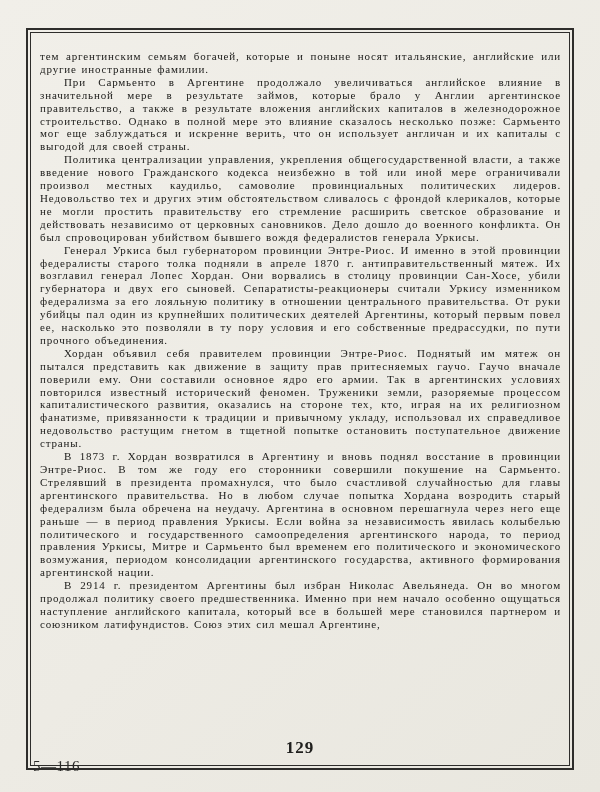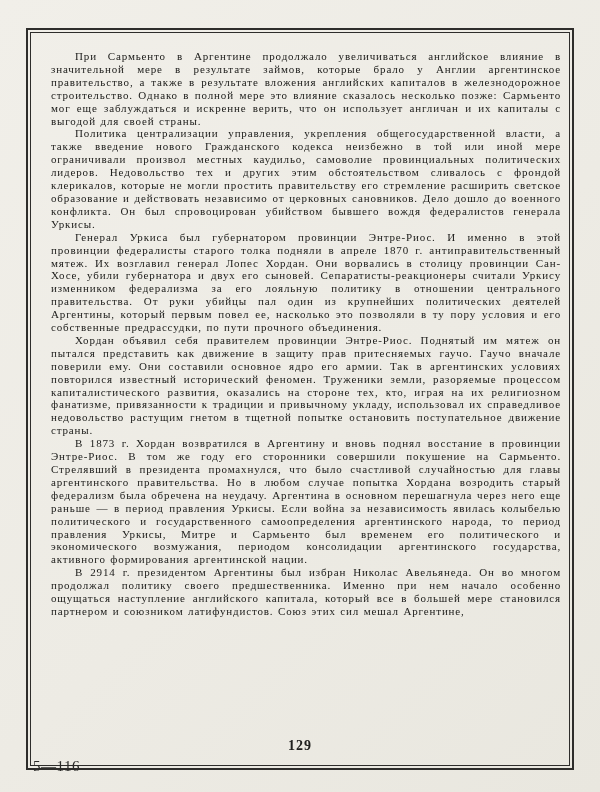--- a/index.html
+++ b/index.html
@@ -44,29 +44,28 @@
     margin: 0;
     font-size: 11px;
     line-height: 12.9px;
     letter-spacing: 0.85px;
     word-spacing: 1px;
     text-align: justify;
     hyphens: auto;
   }
   .text-block p.indent {
     text-indent: 24px;
-    margin-left: 11px;
   }
   .page-number {
     position: absolute;
     left: 0;
     right: 0;
     top: 738px;
     text-align: center;
-    font-size: 14px;
+    font-size: 17px;
     font-weight: bold;
     letter-spacing: 1px;
     color: #20201e;
   }
   .signature-mark {
     position: absolute;
     left: 33px;
     top: 758px;
     font-size: 15px;
     letter-spacing: 0.5px;
@@ -76,20 +75,21 @@
 </head>
 <body>
 
 <div class="page">
 
   <div class="frame-outer">
     <div class="frame-inner"></div>
   </div>
 
   <div class="text-block">
+    <p>тем аргентинским семьям богачей, которые и поныне носят итальянские, английские или другие иностранные фамилии.</p>
     <p class="indent">При Сармьенто в Аргентине продолжало увеличиваться английское влияние в значительной мере в результате займов, которые брало у Англии аргентинское правительство, а также в результате вложения английских капиталов в железнодорожное строительство. Однако в полной мере это влияние сказалось несколько позже: Сармьенто мог еще заблуждаться и искренне верить, что он использует англичан и их капиталы с выгодой для своей страны.</p>
     <p class="indent">Политика централизации управления, укрепления общегосударственной власти, а также введение нового Гражданского кодекса неизбежно в той или иной мере ограничивали произвол местных каудильо, самоволие провинциальных политических лидеров. Недовольство тех и других этим обстоятельством сливалось с фрондой клерикалов, которые не могли простить правительству его стремление расширить светское образование и действовать независимо от церковных сановников. Дело дошло до военного конфликта. Он был спровоцирован убийством бывшего вождя федералистов генерала Уркисы.</p>
     <p class="indent">Генерал Уркиса был губернатором провинции Энтре-Риос. И именно в этой провинции федералисты старого толка подняли в апреле 1870 г. антиправительственный мятеж. Их возглавил генерал Лопес Хордан. Они ворвались в столицу провинции Сан-Хосе, убили губернатора и двух его сыновей. Сепаратисты-реакционеры считали Уркису изменником федерализма за его лояльную политику в отношении центрального правительства. От руки убийцы пал один из крупнейших политических деятелей Аргентины, который первым повел ее, насколько это позволяли в ту пору условия и его собственные предрассудки, по пути прочного объединения.</p>
     <p class="indent">Хордан объявил себя правителем провинции Энтре-Риос. Поднятый им мятеж он пытался представить как движение в защиту прав притесняемых гаучо. Гаучо вначале поверили ему. Они составили основное ядро его армии. Так в аргентинских условиях повторился известный исторический феномен. Труженики земли, разоряемые процессом капиталистического развития, оказались на стороне тех, кто, играя на их религиозном фанатизме, привязанности к традиции и привычному укладу, использовал их справедливое недовольство растущим гнетом в тщетной попытке остановить поступательное движение страны.</p>
     <p class="indent">В 1873 г. Хордан возвратился в Аргентину и вновь поднял восстание в провинции Энтре-Риос. В том же году его сторонники совершили покушение на Сармьенто. Стрелявший в президента промахнулся, что было счастливой случайностью для главы аргентинского правительства. Но в любом случае попытка Хордана возродить старый федерализм была обречена на неудачу. Аргентина в основном перешагнула через него еще раньше — в период правления Уркисы. Если война за независимость явилась колыбелью политического и государственного самоопределения аргентинского народа, то период правления Уркисы, Митре и Сармьенто был временем его политического и экономического возмужания, периодом консолидации аргентинского государства, активного формирования аргентинской нации.</p>
     <p class="indent">В 2914 г. президентом Аргентины был избран Николас Авельянеда. Он во многом продолжал политику своего предшественника. Именно при нем начало особенно ощущаться наступление английского капитала, который все в большей мере становился партнером и союзником латифундистов. Союз этих сил мешал Аргентине,</p>
   </div>
 
   <div class="page-number">129</div>
 

